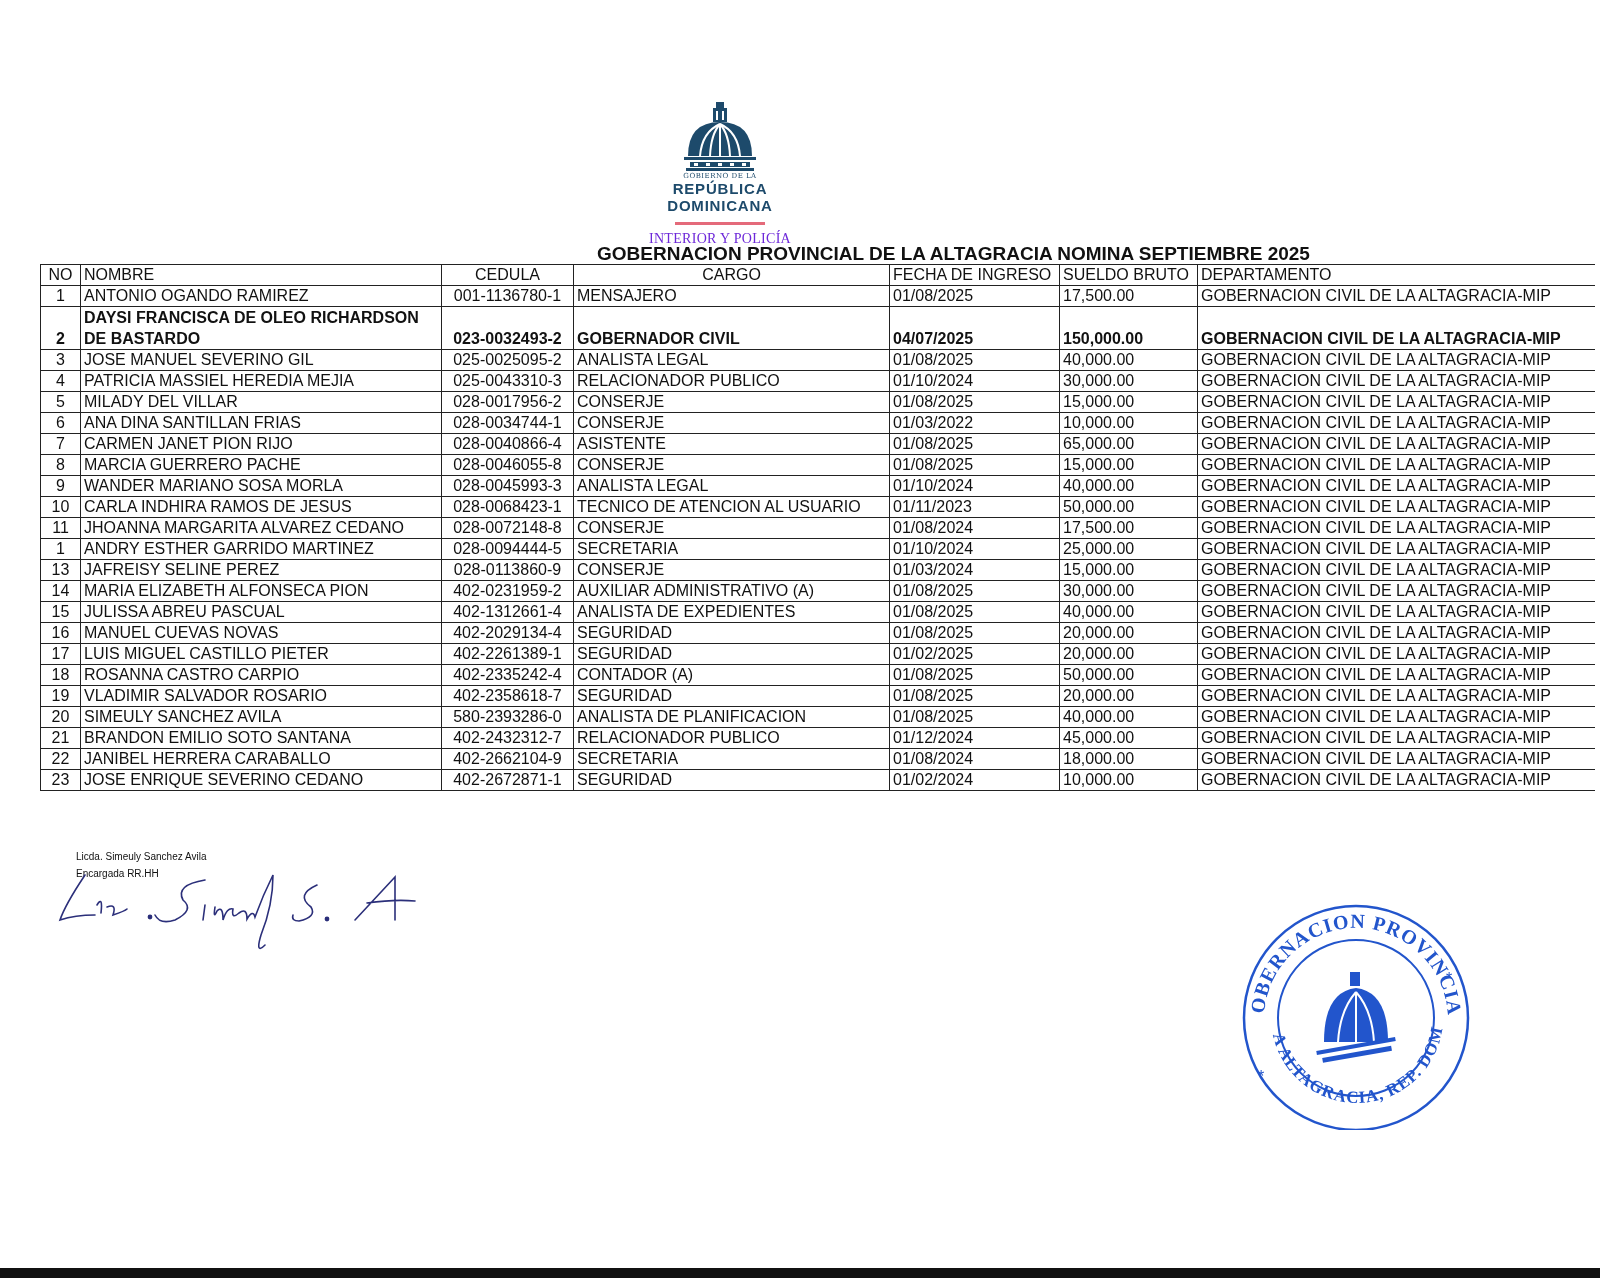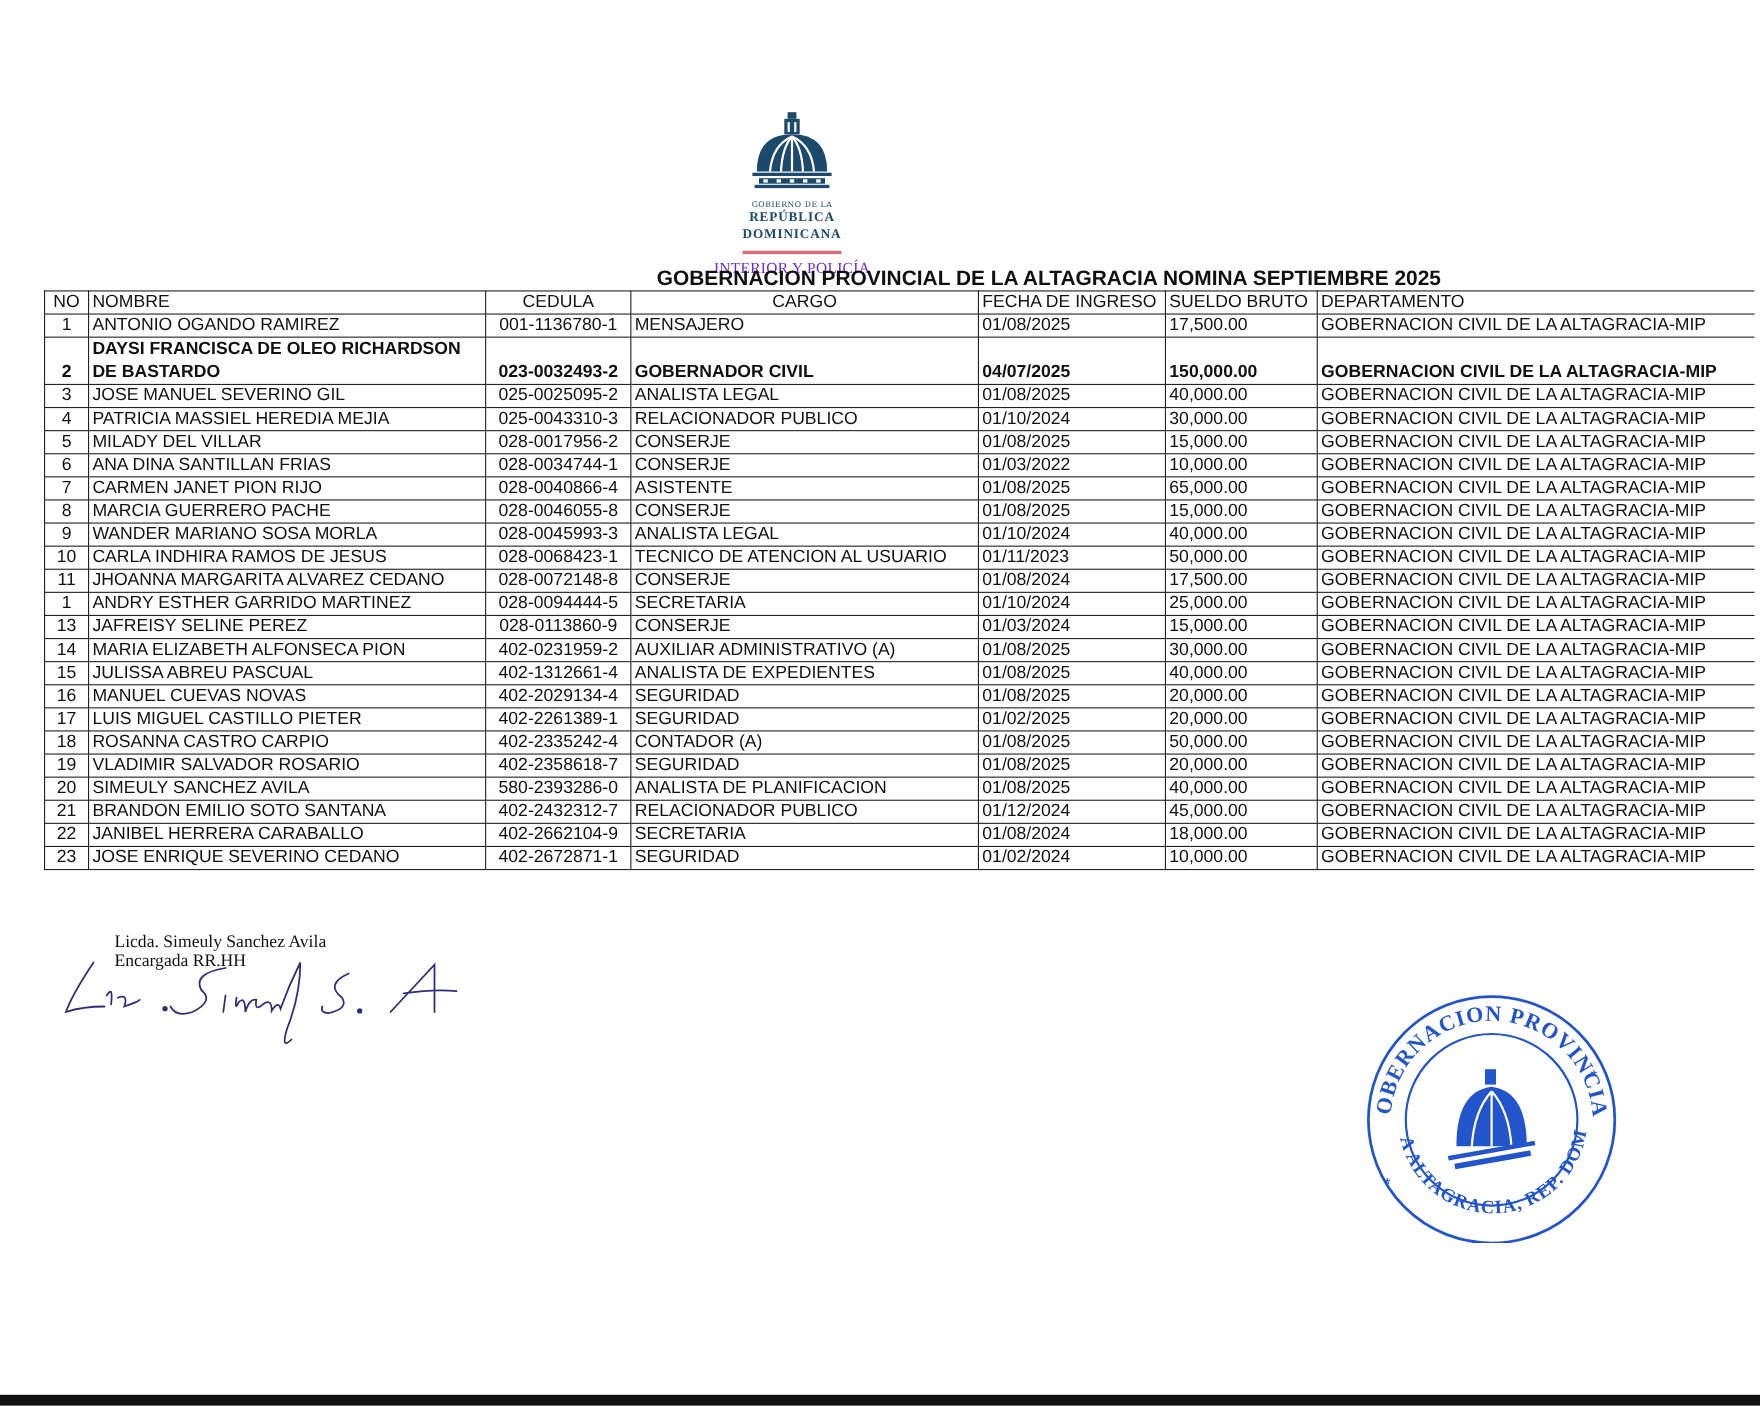--- a/index.html
+++ b/index.html
@@ -2,42 +2,42 @@
 <html><head>
 <meta charset="utf-8">
 <style>
   html, body { margin:0; padding:0; }
   body {
     width:1600px; height:1278px; position:relative; overflow:hidden;
     background:#ffffff; font-family:"Liberation Sans", sans-serif; color:#111;
   }
   .logo { position:absolute; left:640px; top:100px; width:160px; text-align:center; }
   .logo svg { display:block; margin:0 auto; }
-  .logo .gob-small { font-family:"DejaVu Serif", serif; font-size:7px; color:#1d4a6b; letter-spacing:0.5px; margin-top:10px; }
-  .logo .gob-big { font-family:Liberation Serif, serif; font-size:12px; color:#1d4a6b; letter-spacing:0.8px; font-weight:bold; }
+  .logo .gob-small { font-family:"DejaVu Serif", serif; font-size:7px; color:#1d4a6b; letter-spacing:0.5px; margin-top:0; }
+  .logo .gob-big { font-family:Liberation Sans, sans-serif; font-size:15px; color:#1d4a6b; letter-spacing:0.8px; font-weight:bold; }
   .logo .redline { width:90px; height:3px; background:#e46a7a; margin:8px auto 6px; }
   .logo .ministry { font-family:"Liberation Serif", serif; font-size:14px; color:#6d28d9; letter-spacing:0.3px; }
   .doc-title {
     position:absolute; left:597px; top:243px; font-size:19px; font-weight:bold; letter-spacing:0; white-space:nowrap;
   }
   table.payroll {
     position:absolute; left:40px; top:264px; border-collapse:collapse; table-layout:fixed;
     font-size:16px; width:1580px;
   }
   table.payroll td, table.payroll th {
     border:1px solid #222; padding:0 3px; height:20px; line-height:20px;
     white-space:nowrap; overflow:hidden; font-weight:normal; vertical-align:bottom;
   }
   table.payroll th { text-align:left; }
   table.payroll th.c, table.payroll td.c { text-align:center; }
   table.payroll td.tall { height:42px; white-space:normal; line-height:21px;font-weight:bold; }
   .col-no { width:40px; } .col-nombre { width:361px; } .col-cedula { width:132px; }
   .col-cargo { width:316px; } .col-fecha { width:170px; } .col-sueldo { width:138px; } .col-depto { width:423px; }
   .right-clip { position:absolute; left:1595px; top:260px; width:5px; height:540px; background:#fff; }
-  .signer { position:absolute; left:104px; top:848px; font-size:16px; line-height:17px;font-family:Liberation Serif, serif; }
+  .signer { position:absolute; left:76px; top:848px; font-size:10px; line-height:17px; }
   .signature { position:absolute; left:55px; top:865px; }
   .stamp { position:absolute; left:1232px; top:900px; }
   .bottom-bar { position:absolute; left:0; top:1268px; width:1600px; height:10px; background:#111; }
 </style>
 </head>
 <body>
 
 <div class="logo">
   <svg width="80" height="72" viewBox="0 0 80 72">
     <rect x="36" y="2" width="8" height="6" fill="#1d4a6b"></rect>

